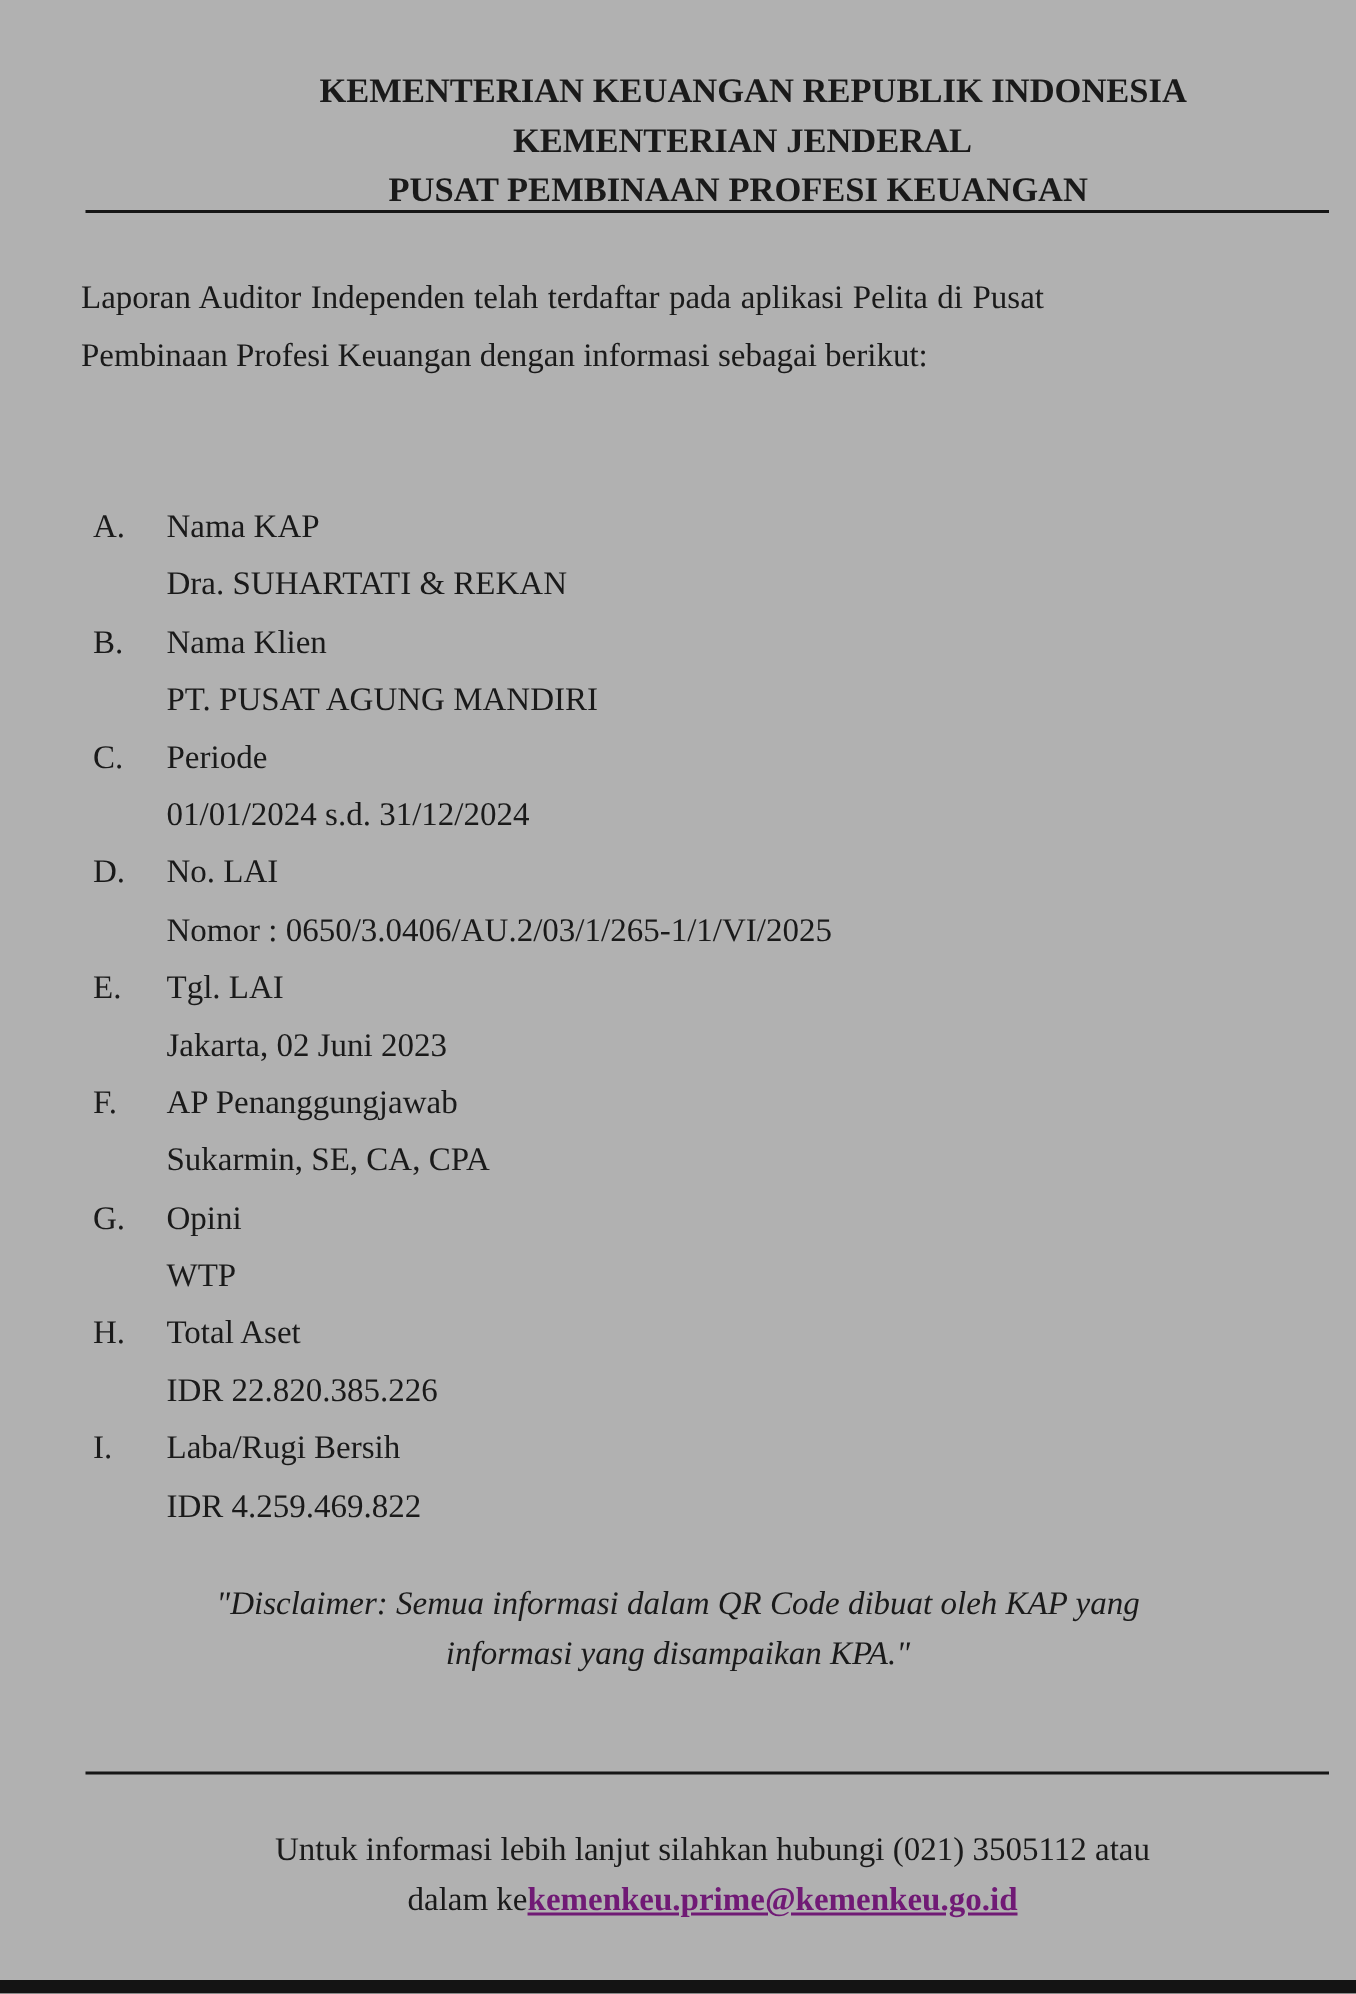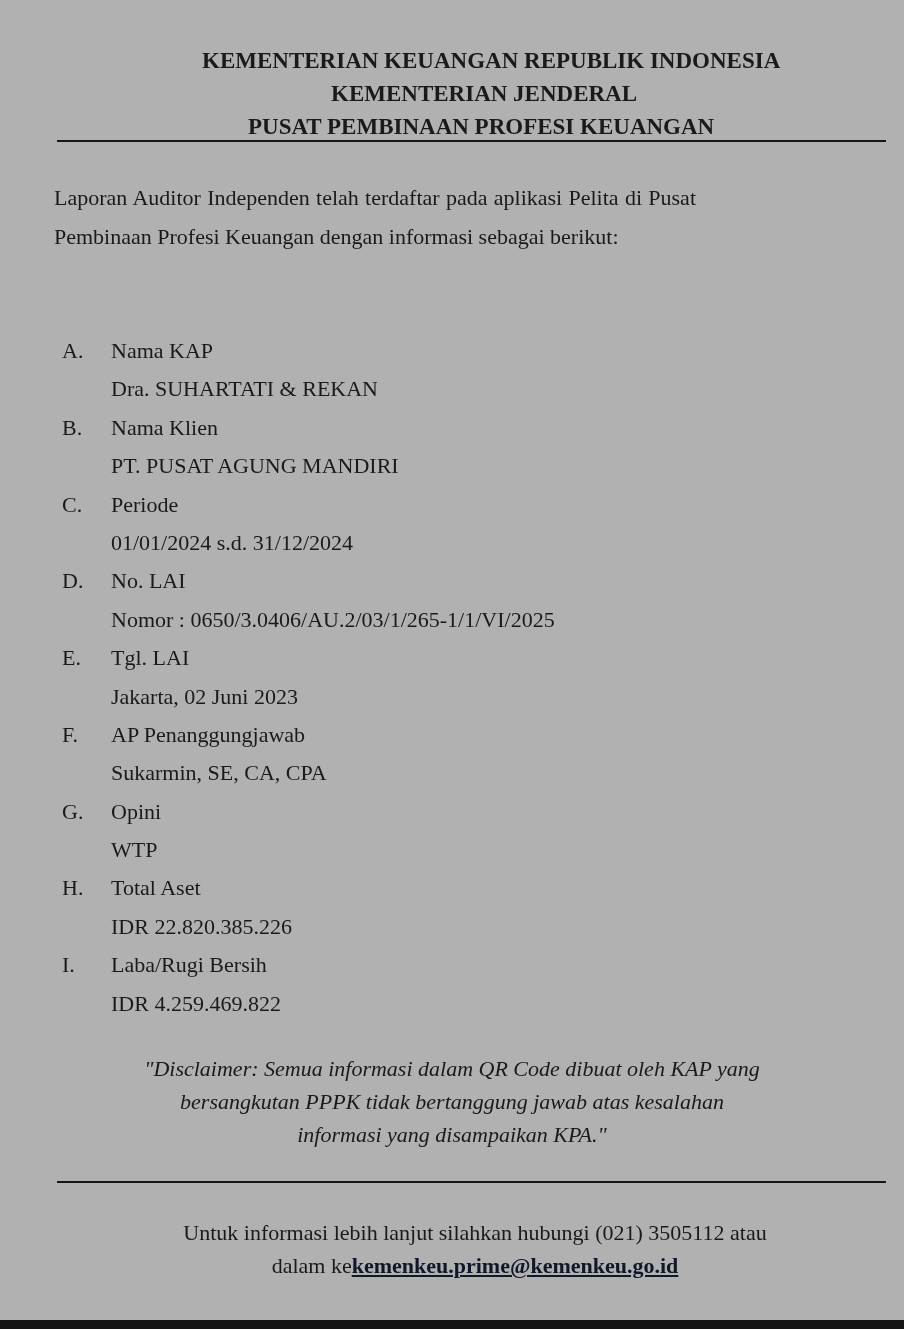--- a/index.html
+++ b/index.html
@@ -6,21 +6,21 @@
   body {
     width: 904px; height: 1329px; overflow: hidden;
     background: #b1b1b1;
     font-family: "Liberation Serif", "DejaVu Serif", serif;
     color: #1a1a1a;
     position: relative;
   }
   .header { position: absolute; top: 44px; left: 0; width: 904px; }
   .header .line {
     font-weight: bold; font-size: 23px; line-height: 33px;
-    white-space: nowrap; position: absolute;
+    white-space: nowrap; position: absolute; margin-left: 11px;
   }
   .h1 { top: 0; left: 202px; }
   .h2 { top: 33px; left: 331px; }
   .h3 { top: 66px; left: 248px; }
   .rule {
     position: absolute; left: 57px; width: 829px; height: 2px;
     background: #161616;
   }
   .rule.top { top: 140px; }
   .rule.bottom { top: 1181px; }
@@ -38,21 +38,21 @@
   .disclaimer {
     position: absolute; top: 1052px; left: 0; width: 904px;
     text-align: center; font-style: italic; font-size: 22px; line-height: 33px;
   }
   .disclaimer div { white-space: nowrap; }
   .contact {
     position: absolute; top: 1216px; left: 0; width: 950px;
     text-align: center; font-size: 22px; line-height: 33px;
   }
   .contact a {
-    color: #0f172a; font-weight: bold; text-decoration: underline;
+    color: #701a75; font-weight: bold; text-decoration: underline;
   }
   .bottom-bar {
     position: absolute; left: 0; bottom: 0; width: 904px; height: 9px;
     background: #141414;
   }
 </style>
 </head>
 <body>
 
 <div class="header">
@@ -134,21 +134,20 @@
       <span class="item-letter">I.</span>
       <span class="item-text">Laba/Rugi Bersih</span>
     </div>
   <div class="item-row">
       <span class="item-text">IDR 4.259.469.822</span>
     </div>
 </div>
 
 <div class="disclaimer">
   <div>"Disclaimer: Semua informasi dalam QR Code dibuat oleh KAP yang</div>
-  <div>bersangkutan PPPK tidak bertanggung jawab atas kesalahan</div>
   <div>informasi yang disampaikan KPA."</div>
 </div>
 
 <div class="rule bottom"></div>
 
 <div class="contact">
   <div>Untuk informasi lebih lanjut silahkan hubungi (021) 3505112 atau</div>
   <div><span>dalam ke</span><a>kemenkeu.prime@kemenkeu.go.id</a></div>
 </div>
 

